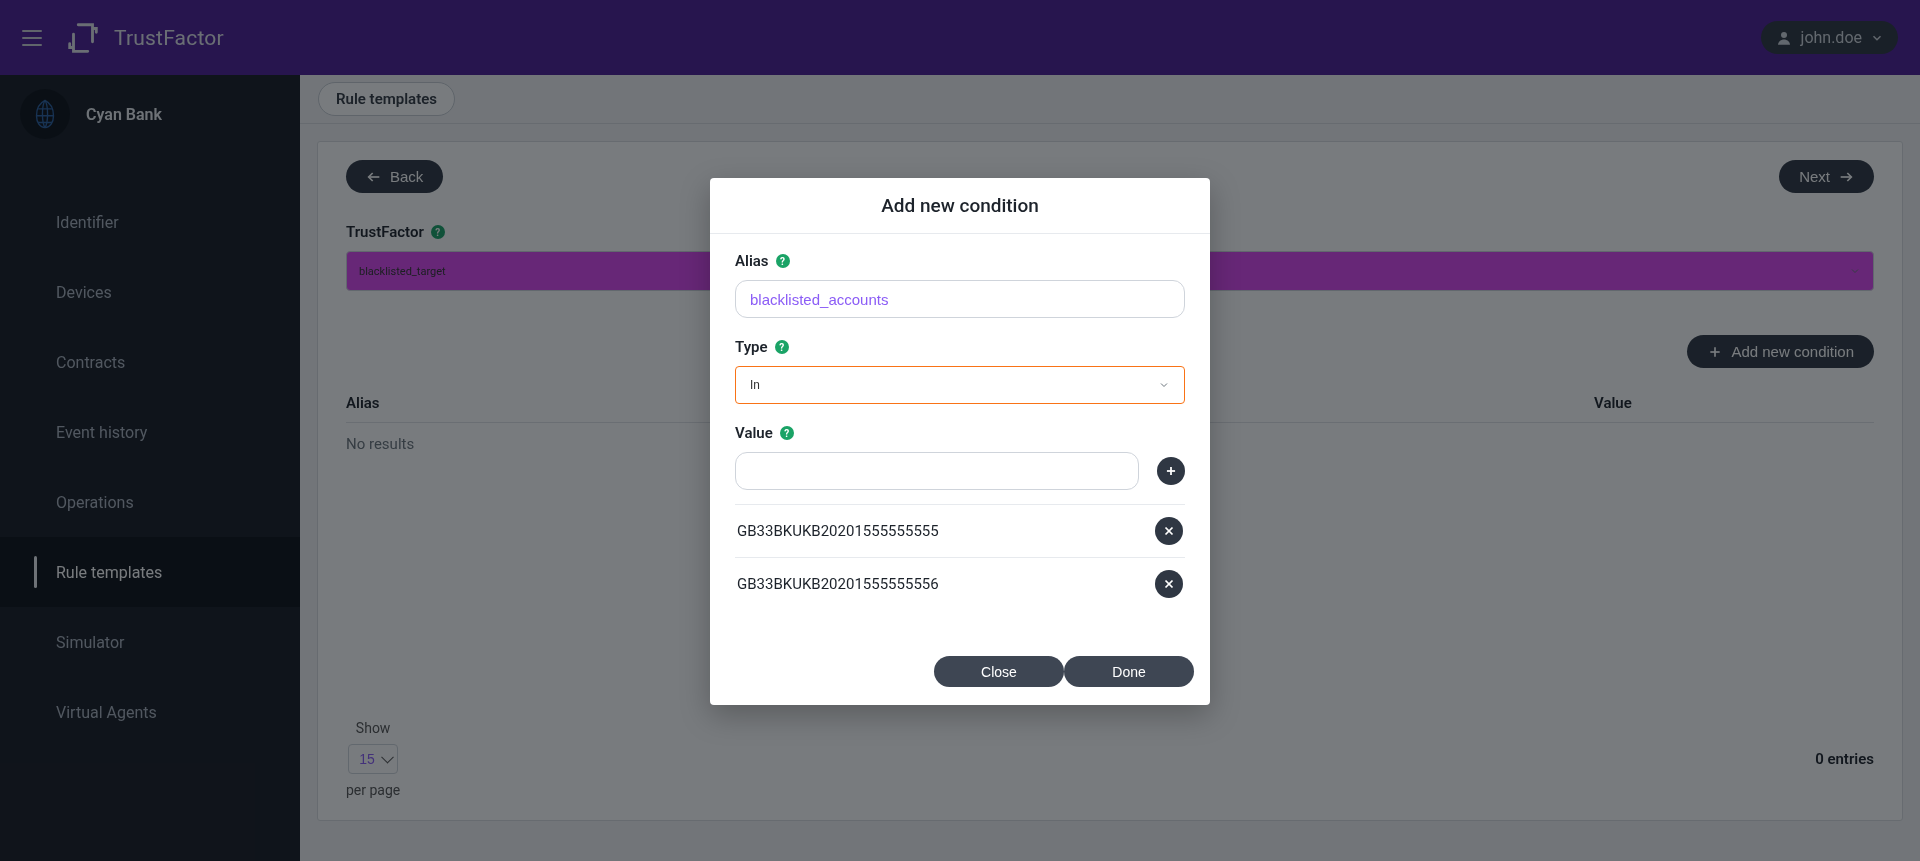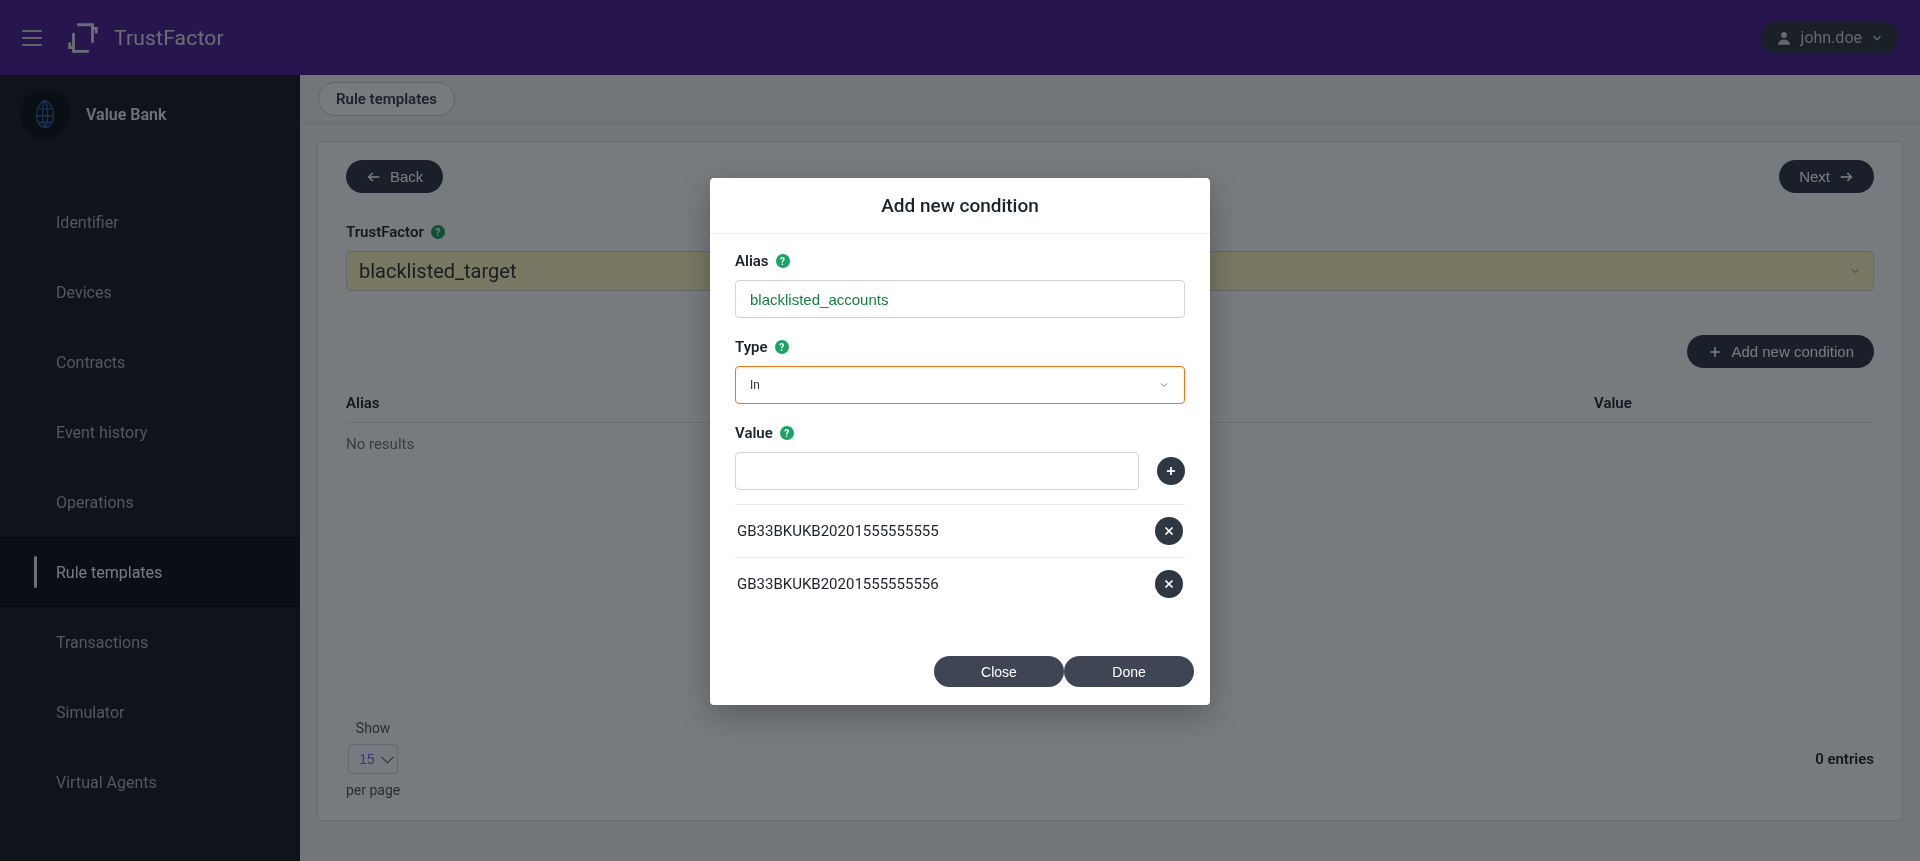--- a/index.html
+++ b/index.html
@@ -34,41 +34,41 @@
   .breadcrumb-chip { border:1px solid #c7ccd3; background:#fff; color:#333a43; font-weight:600; font-size:15px; padding: 7px 17px; border-radius:18px;}
 
   .content { position:absolute; left:17px; right:17px; top: 66px; bottom: 40px; background:#ffffff; border:1px solid #d9dce0; border-radius:3px; }
 
   .top-actions { display:flex; justify-content:space-between; align-items:center; padding: 18px 28px;}
   .btn { background:#2f3743; color:#fff; border:none; border-radius:20px; padding: 8px 20px; font-size:15px; cursor:pointer; display:inline-flex; align-items:center; gap:8px; font-weight:500;}
   .btn svg { width:16px; height:16px; }
   .form-section { padding: 12px 28px 28px; }
   .field-label { display:flex; align-items:center; color:#1d232b; font-weight:600; font-size:15px; gap:7px; margin-bottom:10px;}
   .help-dot { width:14px; height:14px; border-radius:50%; background:#1aa366; color:#fff; display:inline-flex; align-items:center; justify-content:center; font-size:10px; font-weight:700;}
-  .text-input { width:100%; height:40px; border:1px solid #cfd4db; border-radius:4px; padding: 0 14px; font-size:20px; color:#333; background:#fef9c3;}
+  .text-input { width:100%; height:40px; border:1px solid #cfd4db; border-radius:4px; padding: 0 14px; font-size:11px; color:#333; background:#d946ef;}
   .select { display:flex; align-items:center; justify-content:space-between; padding:0 12px;}
   .add-cond-row { display:flex; justify-content:flex-end; padding: 16px 28px;}
   .tbl { padding: 0 28px; }
   .tbl-head { display:flex; border-bottom:1px solid #dfe2e6; padding: 10px 0; color:#1d232b; font-weight:600; font-size:15px;}
   .tbl-head .col-alias{ flex:1; } .tbl-head .col-value{ width:280px;}
   .no-results { color:#6c757d; font-size:15px; padding:12px 0;}
   .footer-row { position:absolute; left:28px; right:28px; bottom:22px; display:flex; align-items:center; justify-content:space-between; color:#555;}
   .show { display:flex; align-items:center; gap:8px; font-size:14px;flex-direction:column;}
   .page-select { height:30px; border:1px solid #cfd4db; border-radius:4px; padding:0 22px 0 10px; font-size:14px; color:#8b5cf6; appearance:none; background:#fff;}
   .page-select-wrap { position:relative; display:inline-block;}
   .page-select-wrap::after { content:""; position:absolute; right:6px; top:50%; width:8px; height:8px; border-right:1.5px solid #555; border-bottom:1.5px solid #555; transform: translateY(-70%) rotate(45deg);}
   .entries { font-size:15px; font-weight:600; color:#1d232b;}
 
   
   .overlay { position:absolute; inset:0; background: rgba(10,14,20,0.55);}
   .modal { position:absolute; left:50%; top: 178px; transform:translateX(-50%); width: 500px; background:#fff; border-radius:4px; box-shadow: 0 10px 30px rgba(0,0,0,0.25); color:#1d232b;}
   .modal-title { text-align:center; font-size:19px; font-weight:500; padding: 16px 20px; border-bottom:1px solid #e7eaee;}
   .modal-body { padding: 18px 25px 4px;}
   .m-label { display:flex; align-items:center; gap:7px; font-weight:600; font-size:15px; margin-bottom:10px;}
-  .m-input { width:100%; height:38px; border:1px solid #cfd4db; border-radius:4px; padding:0 14px; font-size:15px; color:#15803d; background:#fff;}
+  .m-input { width:100%; height:38px; border:1px solid #cfd4db; border-radius:12px; padding:0 14px; font-size:15px; color:#8b5cf6; background:#fff;}
   .m-select { width:100%; height:38px; border:1px solid #f97316; border-radius:4px; padding:0 14px; font-size:12px; color:#333; background:#fff; display:flex; align-items:center; justify-content:space-between;}
   .m-group { margin-bottom: 20px; }
   .value-add-row { display:flex; align-items:center; gap:18px; margin-bottom:14px;}
   .value-add-row .m-input { flex:1; }
   .round-btn { width:28px; height:28px; border-radius:50%; background:#2f3743; color:#fff; display:flex; align-items:center; justify-content:center; border:none; cursor:pointer; flex-shrink:0;}
   .round-btn svg { width:14px; height:14px;}
   .value-item { display:flex; align-items:center; justify-content:space-between; border-top:1px solid #e7eaee; padding: 12px 2px; font-size:15px;}
   .modal-footer { display:flex; justify-content:flex-end; gap: 0; padding: 22px 16px 18px;}
   .m-btn { background:#3e4653; color:#fff; border:none; border-radius:20px; width:130px; height:31px; font-size:14px; cursor:pointer; font-weight:500;}
 
@@ -107,30 +107,29 @@
 
   <div class="sidebar">
     <div class="org">
       <div class="org-logo">
         <svg viewBox="0 0 40 40" fill="none" stroke="#2a5fa0" stroke-width="1.6">
           <path d="M20 4 C12 8 10 16 10 22 C10 30 14 36 20 36 C26 36 30 30 30 22 C30 16 28 8 20 4 Z"></path>
           <path d="M20 4 C24 10 24 30 20 36 M20 4 C16 10 16 30 20 36"></path>
           <path d="M10 22 H30 M12 14 H28 M12 30 H28"></path>
         </svg>
       </div>
-      <div class="org-name">Value Bank</div>
+      <div class="org-name">Cyan Bank</div>
     </div>
     <div class="nav" id="nav">
         <div class="nav-item">Identifier</div>
         <div class="nav-item">Devices</div>
         <div class="nav-item">Contracts</div>
         <div class="nav-item">Event history</div>
         <div class="nav-item">Operations</div>
         <div class="nav-item active">Rule templates</div>
-        <div class="nav-item">Transactions</div>
         <div class="nav-item">Simulator</div>
         <div class="nav-item">Virtual Agents</div>
       </div>
   </div>
 
   <div class="main">
     <div class="breadcrumb-bar">
       <div class="breadcrumb-chip">Rule templates</div>
     </div>
     <div class="content">

